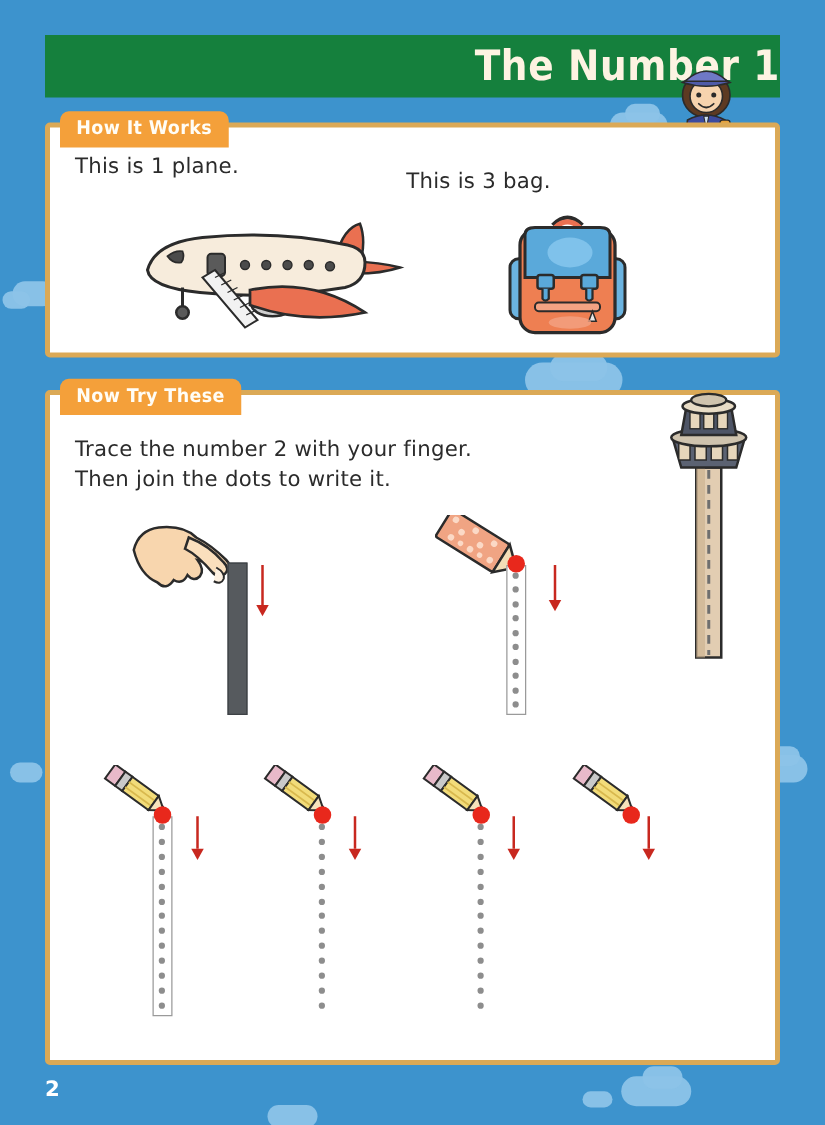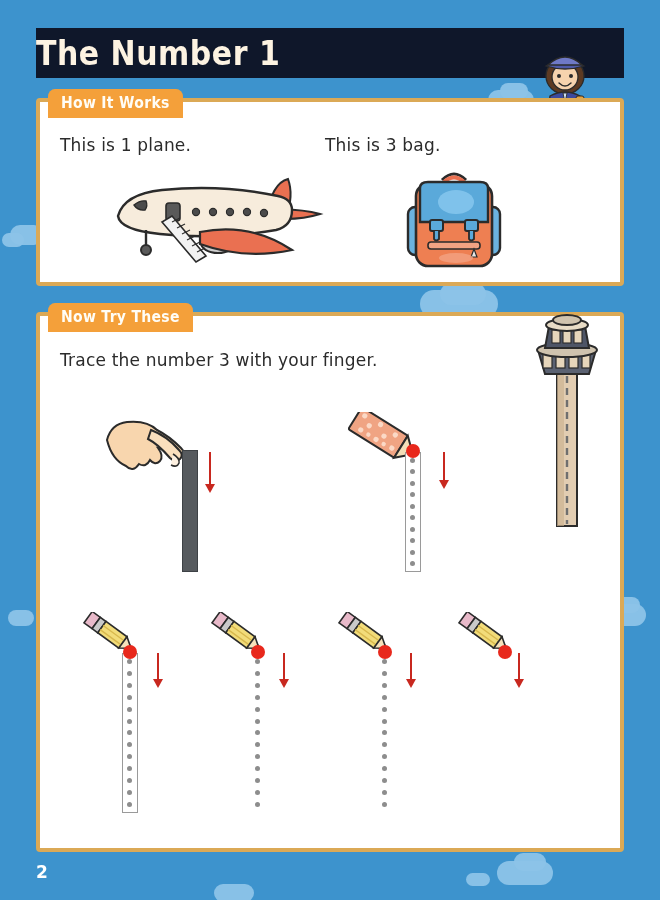--- a/index.html
+++ b/index.html
@@ -10,21 +10,21 @@
     position:relative;
   }
   
   .sky{position:absolute;inset:0;background:#3d93cd;}
   .cloud{position:absolute;background:#8cc3e8;border-radius:50%;opacity:.95;}
   .cloud:before,.cloud:after{content:"";position:absolute;background:#8cc3e8;border-radius:50%;}
 
   
   .titlebar{
     position:absolute;left:36px;top:28px;width:588px;height:50px;
-    background:#0f172a;display:flex;align-items:center;justify-content:flex-start;
+    background:#15803d;display:flex;align-items:center;justify-content:flex-end;
   }
   .titlebar .title{
     color:#fdf3e2;font-size:30px;font-weight:bold;letter-spacing:.5px;
     font-family:"DejaVu Sans", sans-serif;
     transform:scaleY(1.12);
   }
 
   
   .panel{
     position:absolute;background:#ffffff;border:4px solid #dba956;
@@ -39,21 +39,21 @@
     padding:5px 13px 6px 13px;letter-spacing:.3px;
     transform:scaleY(1.08);
   }
   .tab1{left:48px;top:90px;}
   .tab2{left:48px;top:304px;}
 
   .body-text{
     position:absolute;color:#2b2b2b;font-size:17px;line-height:24px;
     font-family:"DejaVu Sans", sans-serif;letter-spacing:.2px;
   }
-  .t-plane{left:60px;top:133px;}
+  .t-plane{left:60px;top:121px;}
   .t-bag{left:325px;top:133px;}
   .t-instr{left:60px;top:348px;}
 
   
   .pagenum{position:absolute;left:36px;top:862px;color:#ffffff;font-size:17px;font-weight:bold;}
 
   
   .art{position:absolute;}
 
   
@@ -207,21 +207,22 @@
     <ellipse cx="52" cy="96" rx="17" ry="5" fill="#f3a383" opacity=".8"></ellipse>
   </svg>
 </div>
 
 <div class="panel panel2"></div>
 <div class="tab tab2">
   <span>Now Try These</span>
 </div>
 
 <div class="body-text t-instr">
-  <div>Trace the number 3 with your finger.</div>
+  <div>Trace the number 2 with your finger.</div>
+  <div>Then join the dots to write it.</div>
 </div>
 
 <div class="art" style="left:524px;top:306px;width:86px;height:222px;">
   <svg viewBox="0 0 86 222" width="86" height="222">
 
     <rect x="33" y="68" width="20" height="152" fill="#e2cdb2" stroke="#2b2b2b" stroke-width="2"></rect>
     <rect x="33" y="68" width="7" height="152" fill="#cdb392" opacity=".7"></rect>
     <g stroke="#6f6f6f" stroke-width="2.4" stroke-dasharray="7 5">
       <line x1="43" y1="70" x2="43" y2="218"></line>
     </g>

